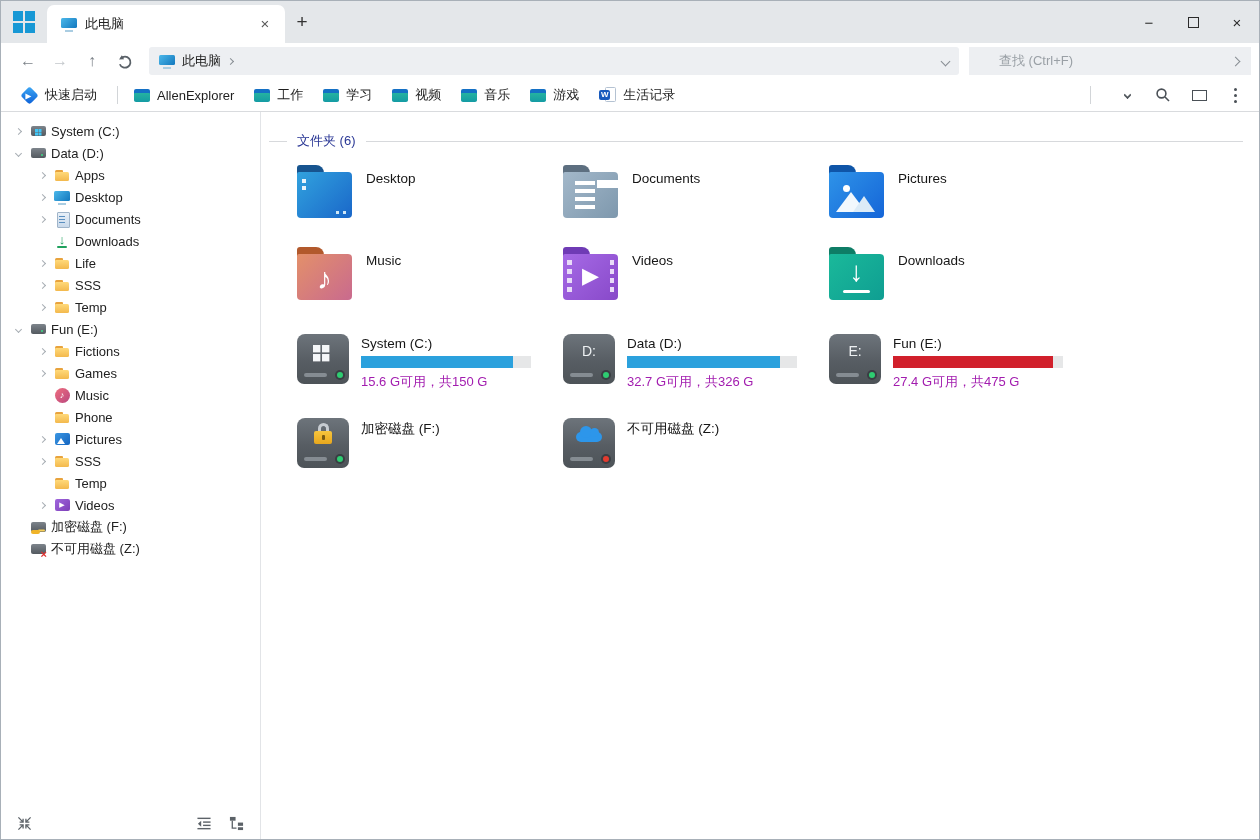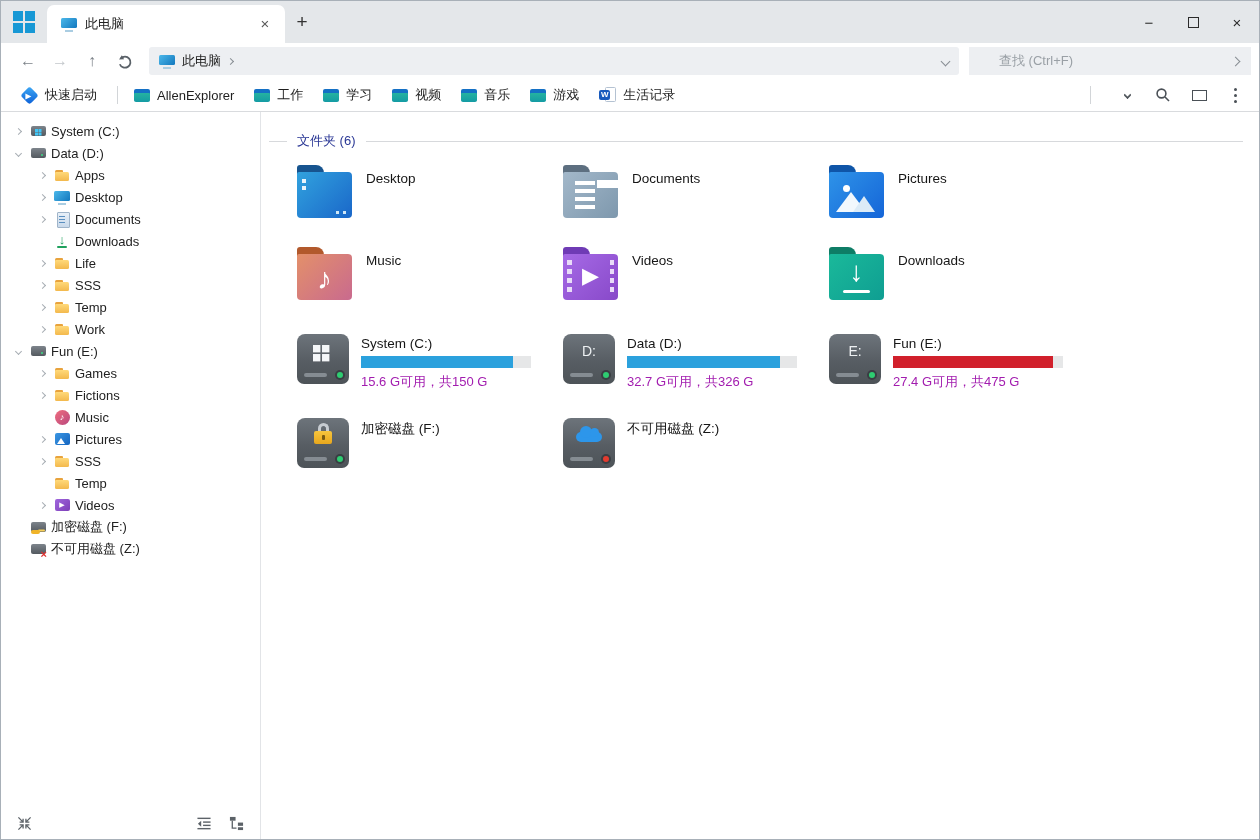--- a/index.html
+++ b/index.html
@@ -329,52 +329,50 @@
       <span class="ic ic-folder"></span>
       <span class="tlabel">SSS</span>
     </div>
     <div class="titem d1">
       <span class="tchev">
           <span class="chevi r sm"></span>
         </span>
       <span class="ic ic-folder"></span>
       <span class="tlabel">Temp</span>
     </div>
-    <div class="titem d1">
-      <span class="tchev">
-          <span class="chevi r sm"></span>
-        </span>
-      <span class="ic ic-folder"></span>
-      <span class="tlabel">Work</span>
-    </div>
     <div class="titem">
       <span class="tchev">
           <span class="chevi d sm"></span>
         </span>
       <span class="ic ic-drive"></span>
       <span class="tlabel">Fun (E:)</span>
     </div>
     <div class="titem d1">
       <span class="tchev">
           <span class="chevi r sm"></span>
         </span>
       <span class="ic ic-folder"></span>
+      <span class="tlabel">Fictions</span>
+    </div>
+    <div class="titem d1">
+      <span class="tchev">
+          <span class="chevi r sm"></span>
+        </span>
+      <span class="ic ic-folder"></span>
       <span class="tlabel">Games</span>
-    </div>
-    <div class="titem d1">
-      <span class="tchev">
-          <span class="chevi r sm"></span>
-        </span>
-      <span class="ic ic-folder"></span>
-      <span class="tlabel">Fictions</span>
     </div>
     <div class="titem d1">
       <span class="tchev"></span>
       <span class="ic ic-music"></span>
       <span class="tlabel">Music</span>
+    </div>
+    <div class="titem d1">
+      <span class="tchev"></span>
+      <span class="ic ic-folder"></span>
+      <span class="tlabel">Phone</span>
     </div>
     <div class="titem d1">
       <span class="tchev">
           <span class="chevi r sm"></span>
         </span>
       <span class="ic ic-pictures"></span>
       <span class="tlabel">Pictures</span>
     </div>
     <div class="titem d1">
       <span class="tchev">

